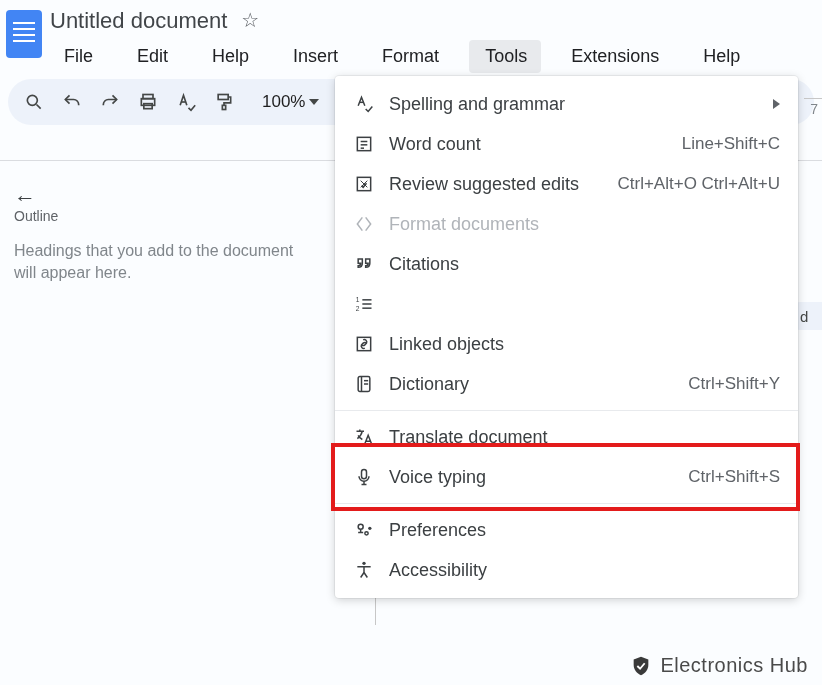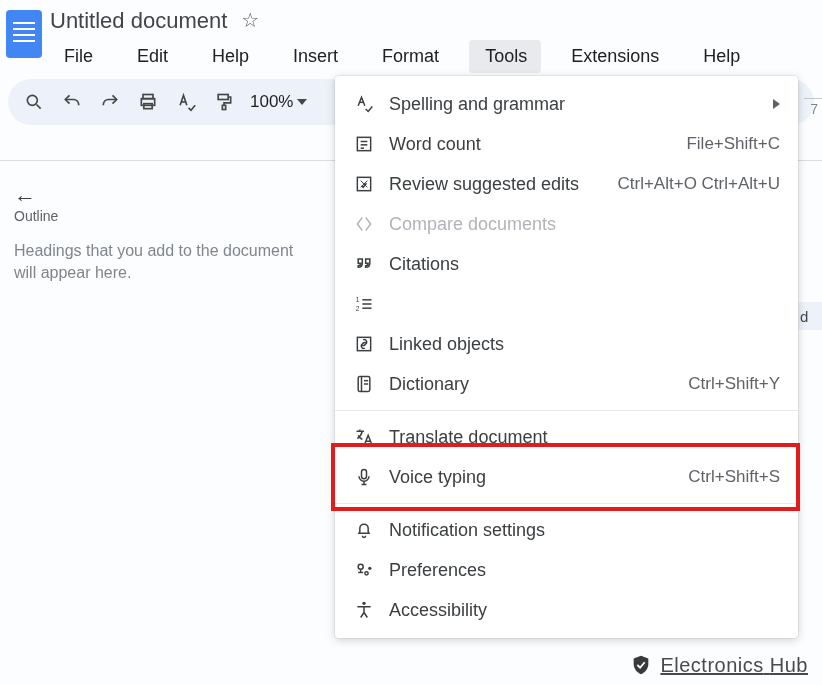--- a/index.html
+++ b/index.html
@@ -55,21 +55,21 @@
     padding: 8px 14px;
     height: 46px;
   }
   .tbtn {
     width: 24px; height: 24px;
     display: flex; align-items: center; justify-content: center;
     color: #444746;
     cursor: pointer;
   }
   .tbtn svg { width: 20px; height: 20px; fill: none; stroke: #444746; stroke-width: 2; }
-  .zoom { font-size: 17px; color: #1f1f1f; display: flex; align-items: center; gap: 4px; cursor: pointer;}
+  .zoom { font-size: 17px; color: #1f1f1f; display: flex; align-items: center; gap: 4px; cursor: pointer; margin-left: 12px;}
   .caret-down { width:0;height:0;border-left:5px solid transparent;border-right:5px solid transparent;border-top:6px solid #444746;}
   .ruler-stub {
     position: absolute; right: 0; top: 98px;
     width: 18px; height: 30px;
     border-top: 1px solid #c7c7c7;
     font-size: 14px; color: #80868b;
     display:flex; justify-content:flex-end; padding-right:4px; padding-top:2px;
   }
   .hr-line {
     position:absolute; left:0; right:0; top:160px;
@@ -141,24 +141,23 @@
     border-radius: 4px 0 0 4px;
     font-size: 15px; color:#444746;
     display:flex; align-items:center; justify-content:flex-start;
     padding-left:4px;
   }
   .watermark {
     position: absolute;
     right: 14px;
     bottom: 8px;
     display: flex;
-    align-items: flex-start;
+    align-items: center;
     gap: 8px;
     color: #4a4a4a;
-    text-decoration: underline;
   }
   .watermark .shield {
     width: 22px; height: 22px;
   }
   .watermark .txt1 { font-size: 20px; font-weight: 400; letter-spacing: .5px; }
   .watermark .thin { font-weight: 300; }
   .doc-edge {
     position:absolute; left:375px; top:160px; bottom:60px;
     border-left:1px solid #c7c7c7;
   }
@@ -259,41 +258,41 @@
     <div class="dd-item">
       <span class="dd-icon">
         <svg viewBox="0 0 24 24">
           <rect x="4" y="4" width="16" height="16"></rect>
           <line x1="8" y1="9" x2="16" y2="9"></line>
           <line x1="8" y1="13" x2="16" y2="13"></line>
           <line x1="8" y1="17" x2="12" y2="17"></line>
         </svg>
       </span>
       <span class="dd-label">Word count</span>
-      <span class="dd-shortcut">File+Shift+C</span>
+      <span class="dd-shortcut">Line+Shift+C</span>
     </div>
     <div class="dd-item">
       <span class="dd-icon">
         <svg viewBox="0 0 24 24">
           <rect x="4" y="4" width="16" height="16"></rect>
           <path d="M8 8l8 8M16 8l-8 8" stroke-width="1.2"></path>
           <path d="M9 14l2 2 4-5"></path>
         </svg>
       </span>
       <span class="dd-label">Review suggested edits</span>
       <span class="dd-shortcut">Ctrl+Alt+O Ctrl+Alt+U</span>
     </div>
     <div class="dd-item disabled">
       <span class="dd-icon">
         <svg viewBox="0 0 24 24">
           <path d="M10 4l-6 8 6 8"></path>
           <path d="M14 4l6 8-6 8"></path>
         </svg>
       </span>
-      <span class="dd-label">Compare documents</span>
+      <span class="dd-label">Format documents</span>
     </div>
     <div class="dd-item">
       <span class="dd-icon">
         <svg viewBox="0 0 24 24" fill="currentColor" stroke="none">
           <path d="M5 6h5v5c0 3-2 5-5 5v-2c1.5 0 3-1 3-3H5V6zm9 0h5v5c0 3-2 5-5 5v-2c1.5 0 3-1 3-3h-3V6z"></path>
         </svg>
       </span>
       <span class="dd-label">Citations</span>
     </div>
     <div class="dd-item">
@@ -345,29 +344,20 @@
           <rect x="9" y="3" width="6" height="11" rx="3"></rect>
           <path d="M6 11a6 6 0 0 0 12 0"></path>
           <line x1="12" y1="17" x2="12" y2="21"></line>
           <line x1="9" y1="21" x2="15" y2="21"></line>
         </svg>
       </span>
       <span class="dd-label">Voice typing</span>
       <span class="dd-shortcut">Ctrl+Shift+S</span>
     </div>
     <div class="dd-sep"></div>
-    <div class="dd-item">
-      <span class="dd-icon">
-        <svg viewBox="0 0 24 24">
-          <path d="M18 16H6l1-2V10a5 5 0 0 1 10 0v4l1 2z"></path>
-          <path d="M10 19a2 2 0 0 0 4 0"></path>
-        </svg>
-      </span>
-      <span class="dd-label">Notification settings</span>
-    </div>
     <div class="dd-item">
       <span class="dd-icon">
         <svg viewBox="0 0 24 24">
           <circle cx="8" cy="8" r="3"></circle>
           <circle cx="15" cy="16" r="2"></circle>
           <circle cx="19" cy="10" r="2" fill="currentColor" stroke="none"></circle>
           <path d="M8 12v3M5 15h6"></path>
         </svg>
       </span>
       <span class="dd-label">Preferences</span>

